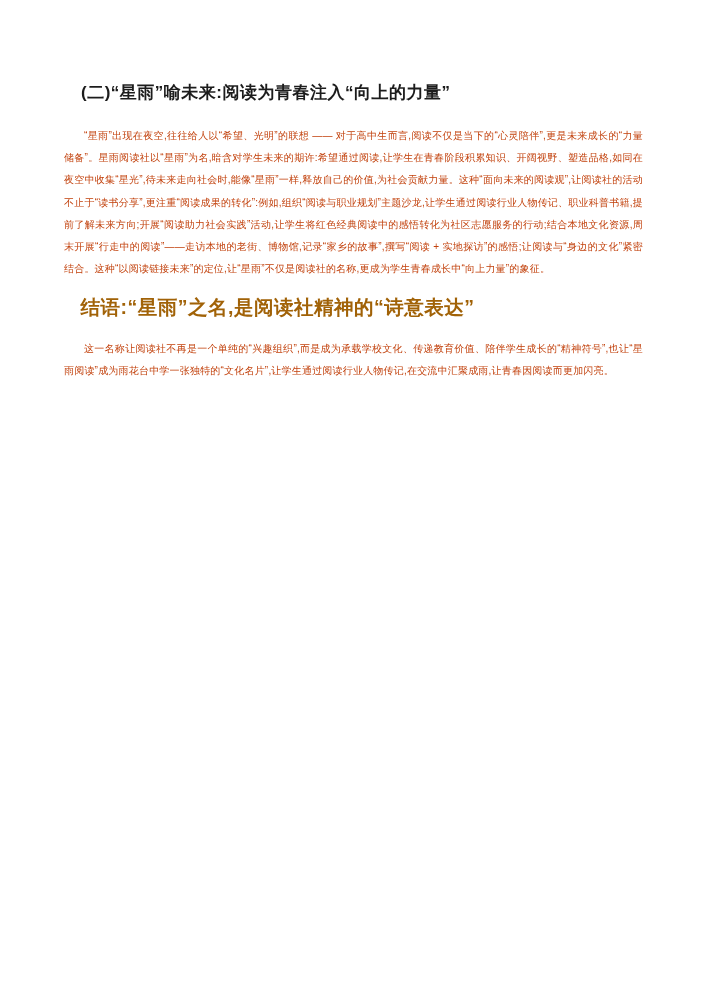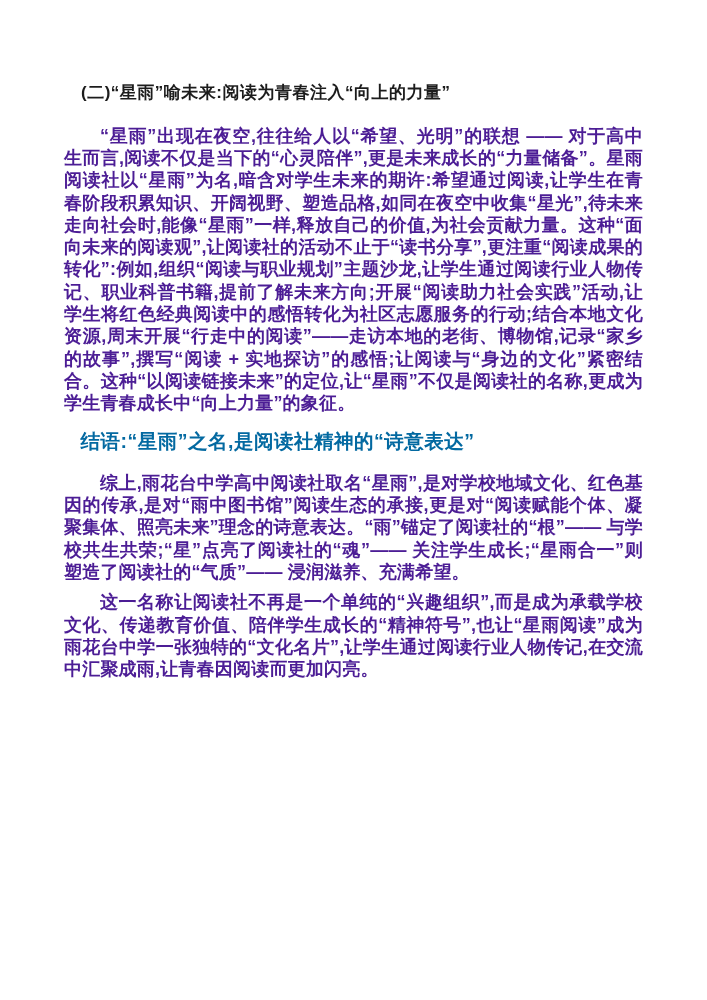--- a/index.html
+++ b/index.html
@@ -21,45 +21,43 @@
   .section-heading {
     font-size: 17px;
     font-weight: 700;
     color: #1c1c1c;
     line-height: 1.45;
     text-indent: 1em;
     margin: 0 0 19px 0;
     letter-spacing: 0.5px;
   }
   .body-para {
-    font-size: 18px;
-    color: #4c1d95;
+    font-size: 10px;
+    color: #c2410c;
     line-height: 22.3px;
     text-align: justify;
     text-indent: 2em;
     margin: 0 0 8px 0;
     letter-spacing: 0.2px;
-    font-weight: bold;
   }
   .conclusion-heading {
     font-size: 19.5px;
     font-weight: 700;
-    color: #0369a1;
+    color: #a16207;
     line-height: 1.35;
     text-indent: 0.85em;
     margin: 13px 0 18px 0;
     letter-spacing: 0.5px;
   }
 </style>
 </head>
 <body>
 
 <div class="page">
   <h3 class="section-heading">(二)“星雨”喻未来:阅读为青春注入“向上的力量”</h3>
 
   <p class="body-para">“星雨”出现在夜空,往往给人以“希望、光明”的联想 —— 对于高中生而言,阅读不仅是当下的“心灵陪伴”,更是未来成长的“力量储备”。星雨阅读社以“星雨”为名,暗含对学生未来的期许:希望通过阅读,让学生在青春阶段积累知识、开阔视野、塑造品格,如同在夜空中收集“星光”,待未来走向社会时,能像“星雨”一样,释放自己的价值,为社会贡献力量。这种“面向未来的阅读观”,让阅读社的活动不止于“读书分享”,更注重“阅读成果的转化”:例如,组织“阅读与职业规划”主题沙龙,让学生通过阅读行业人物传记、职业科普书籍,提前了解未来方向;开展“阅读助力社会实践”活动,让学生将红色经典阅读中的感悟转化为社区志愿服务的行动;结合本地文化资源,周末开展“行走中的阅读”——走访本地的老街、博物馆,记录“家乡的故事”,撰写“阅读 + 实地探访”的感悟;让阅读与“身边的文化”紧密结合。这种“以阅读链接未来”的定位,让“星雨”不仅是阅读社的名称,更成为学生青春成长中“向上力量”的象征。</p>
 
   <h2 class="conclusion-heading">结语:“星雨”之名,是阅读社精神的“诗意表达”</h2>
 
-  <p class="body-para">综上,雨花台中学高中阅读社取名“星雨”,是对学校地域文化、红色基因的传承,是对“雨中图书馆”阅读生态的承接,更是对“阅读赋能个体、凝聚集体、照亮未来”理念的诗意表达。“雨”锚定了阅读社的“根”—— 与学校共生共荣;“星”点亮了阅读社的“魂”—— 关注学生成长;“星雨合一”则塑造了阅读社的“气质”—— 浸润滋养、充满希望。</p>
 
   <p class="body-para">这一名称让阅读社不再是一个单纯的“兴趣组织”,而是成为承载学校文化、传递教育价值、陪伴学生成长的“精神符号”,也让“星雨阅读”成为雨花台中学一张独特的“文化名片”,让学生通过阅读行业人物传记,在交流中汇聚成雨,让青春因阅读而更加闪亮。</p>
 </div>
 
 </body></html>

